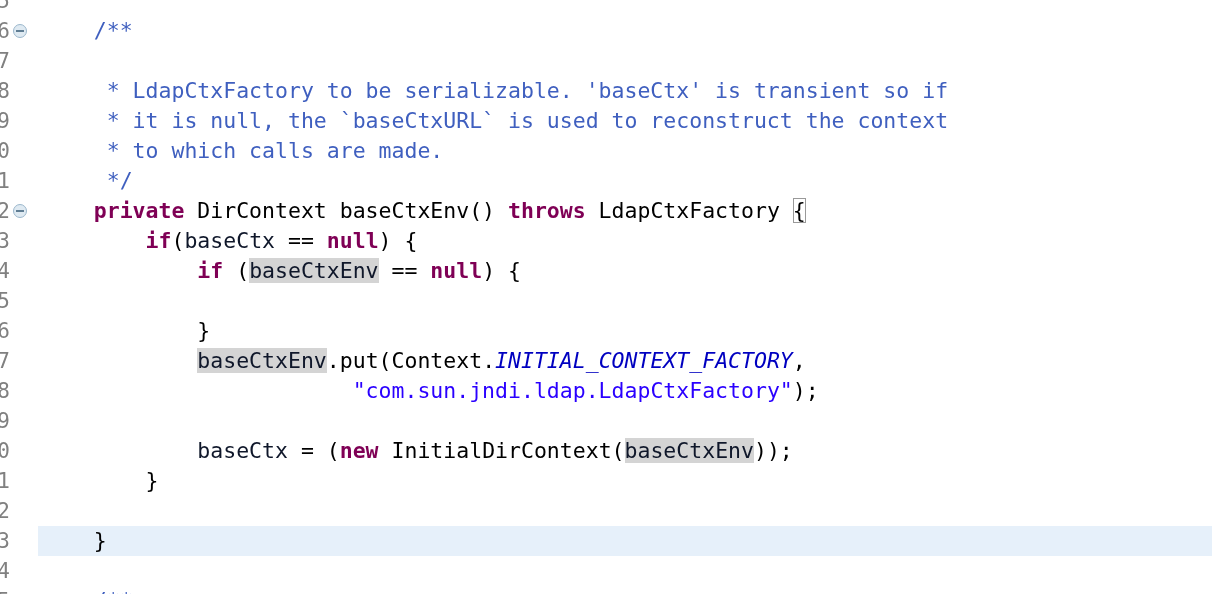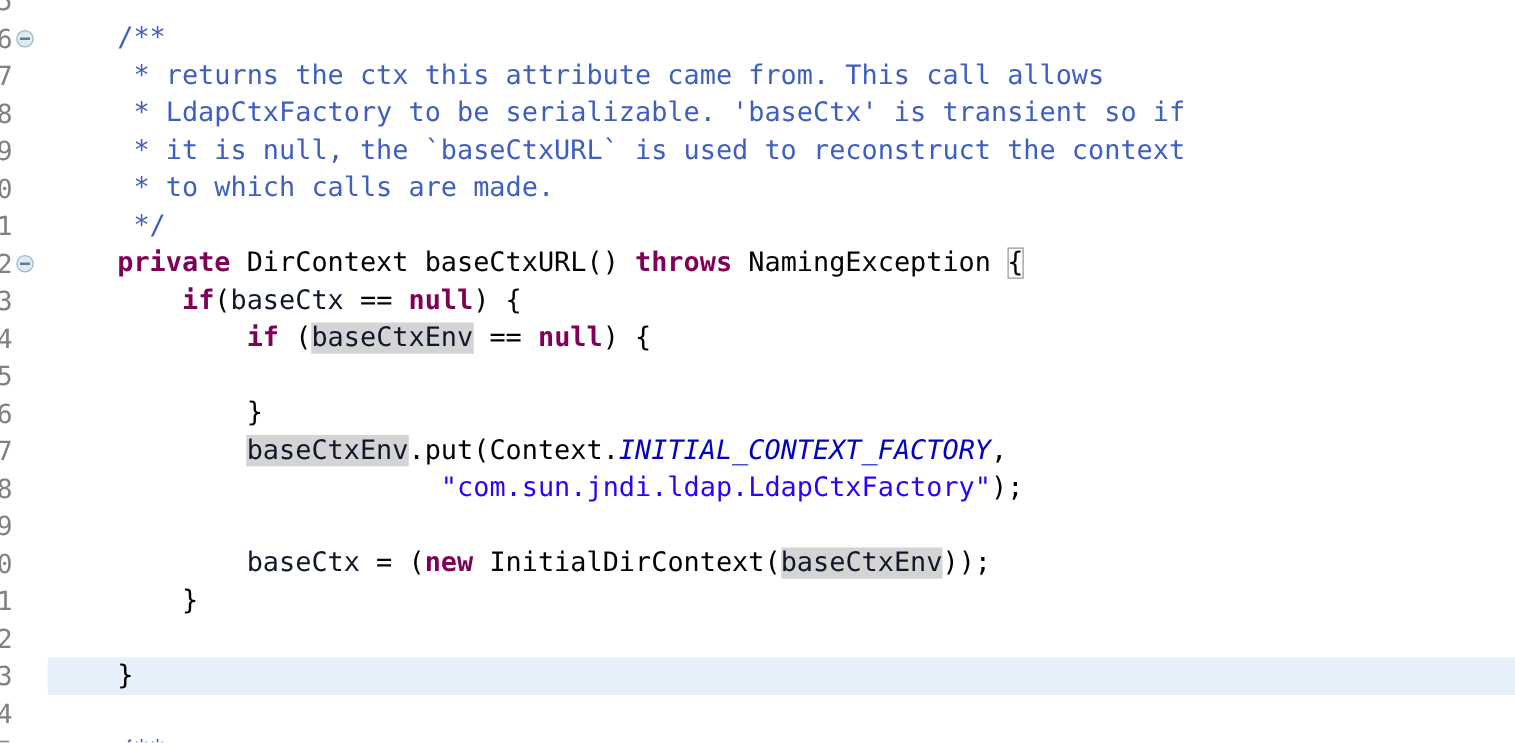--- a/index.html
+++ b/index.html
@@ -186,26 +186,25 @@
         <span class="ln">4</span>
       </div>
       <div class="gutter-row" style="top: 586px;">
         <span class="ln">5</span>
       </div>
     </div>
 
   <div id="code">
       <div class="line" style="top: -14px;"><span class="txt"></span></div>
       <div class="line" style="top: 16px;"><span class="txt"><span class="plain">    </span><span class="cmt">/**</span></span></div>
-      <div class="line" style="top: 46px;"><span class="txt"><span class="cmt">     * returns the ctx this attribute came from. This call allows</span></span></div>
       <div class="line" style="top: 76px;"><span class="txt"><span class="cmt">     * LdapCtxFactory to be serializable. 'baseCtx' is transient so if</span></span></div>
       <div class="line" style="top: 106px;"><span class="txt"><span class="cmt">     * it is null, the `baseCtxURL` is used to reconstruct the context</span></span></div>
       <div class="line" style="top: 136px;"><span class="txt"><span class="cmt">     * to which calls are made.</span></span></div>
       <div class="line" style="top: 166px;"><span class="txt"><span class="cmt">     */</span></span></div>
-      <div class="line" style="top: 196px;"><span class="txt"><span class="plain">    </span><span class="kw">private</span><span class="plain"> DirContext baseCtxURL() </span><span class="kw">throws</span><span class="plain"> NamingException </span><span class="plain brk">{</span></span></div>
+      <div class="line" style="top: 196px;"><span class="txt"><span class="plain">    </span><span class="kw">private</span><span class="plain"> DirContext baseCtxEnv() </span><span class="kw">throws</span><span class="plain"> LdapCtxFactory </span><span class="plain brk">{</span></span></div>
       <div class="line" style="top: 226px;"><span class="txt"><span class="plain">        </span><span class="kw">if</span><span class="plain">(</span><span class="fld">baseCtx</span><span class="plain"> == </span><span class="kw">null</span><span class="plain">) {</span></span></div>
       <div class="line" style="top: 256px;"><span class="txt"><span class="plain">            </span><span class="kw">if</span><span class="plain"> (</span><span class="fld occ-read">baseCtxEnv</span><span class="plain"> == </span><span class="kw">null</span><span class="plain">) {</span></span></div>
       <div class="line" style="top: 316px;"><span class="txt"><span class="plain">            }</span></span></div>
       <div class="line" style="top: 346px;"><span class="txt"><span class="plain">            </span><span class="fld occ-read">baseCtxEnv</span><span class="plain">.put(Context.</span><span class="stat">INITIAL_CONTEXT_FACTORY</span><span class="plain">,</span></span></div>
       <div class="line" style="top: 376px;"><span class="txt"><span class="plain">                        </span><span class="str">"com.sun.jndi.ldap.LdapCtxFactory"</span><span class="plain">);</span></span></div>
       <div class="line" style="top: 436px; text-decoration: underline;"><span class="txt"><span class="plain">            </span><span class="fld">baseCtx</span><span class="plain"> = (</span><span class="kw">new</span><span class="plain"> InitialDirContext(</span><span class="fld occ-read">baseCtxEnv</span><span class="plain">));</span></span></div>
       <div class="line" style="top: 466px;"><span class="txt"><span class="plain">        }</span></span></div>
       <div class="line cur-line" style="top: 526px;"><span class="txt"><span class="plain">    }</span></span></div>
       <div class="line" style="top: 556px;"><span class="txt"></span></div>
       <div class="line" style="top: 586px;"><span class="txt"><span class="plain">    </span><span class="cmt">/**</span></span></div>

